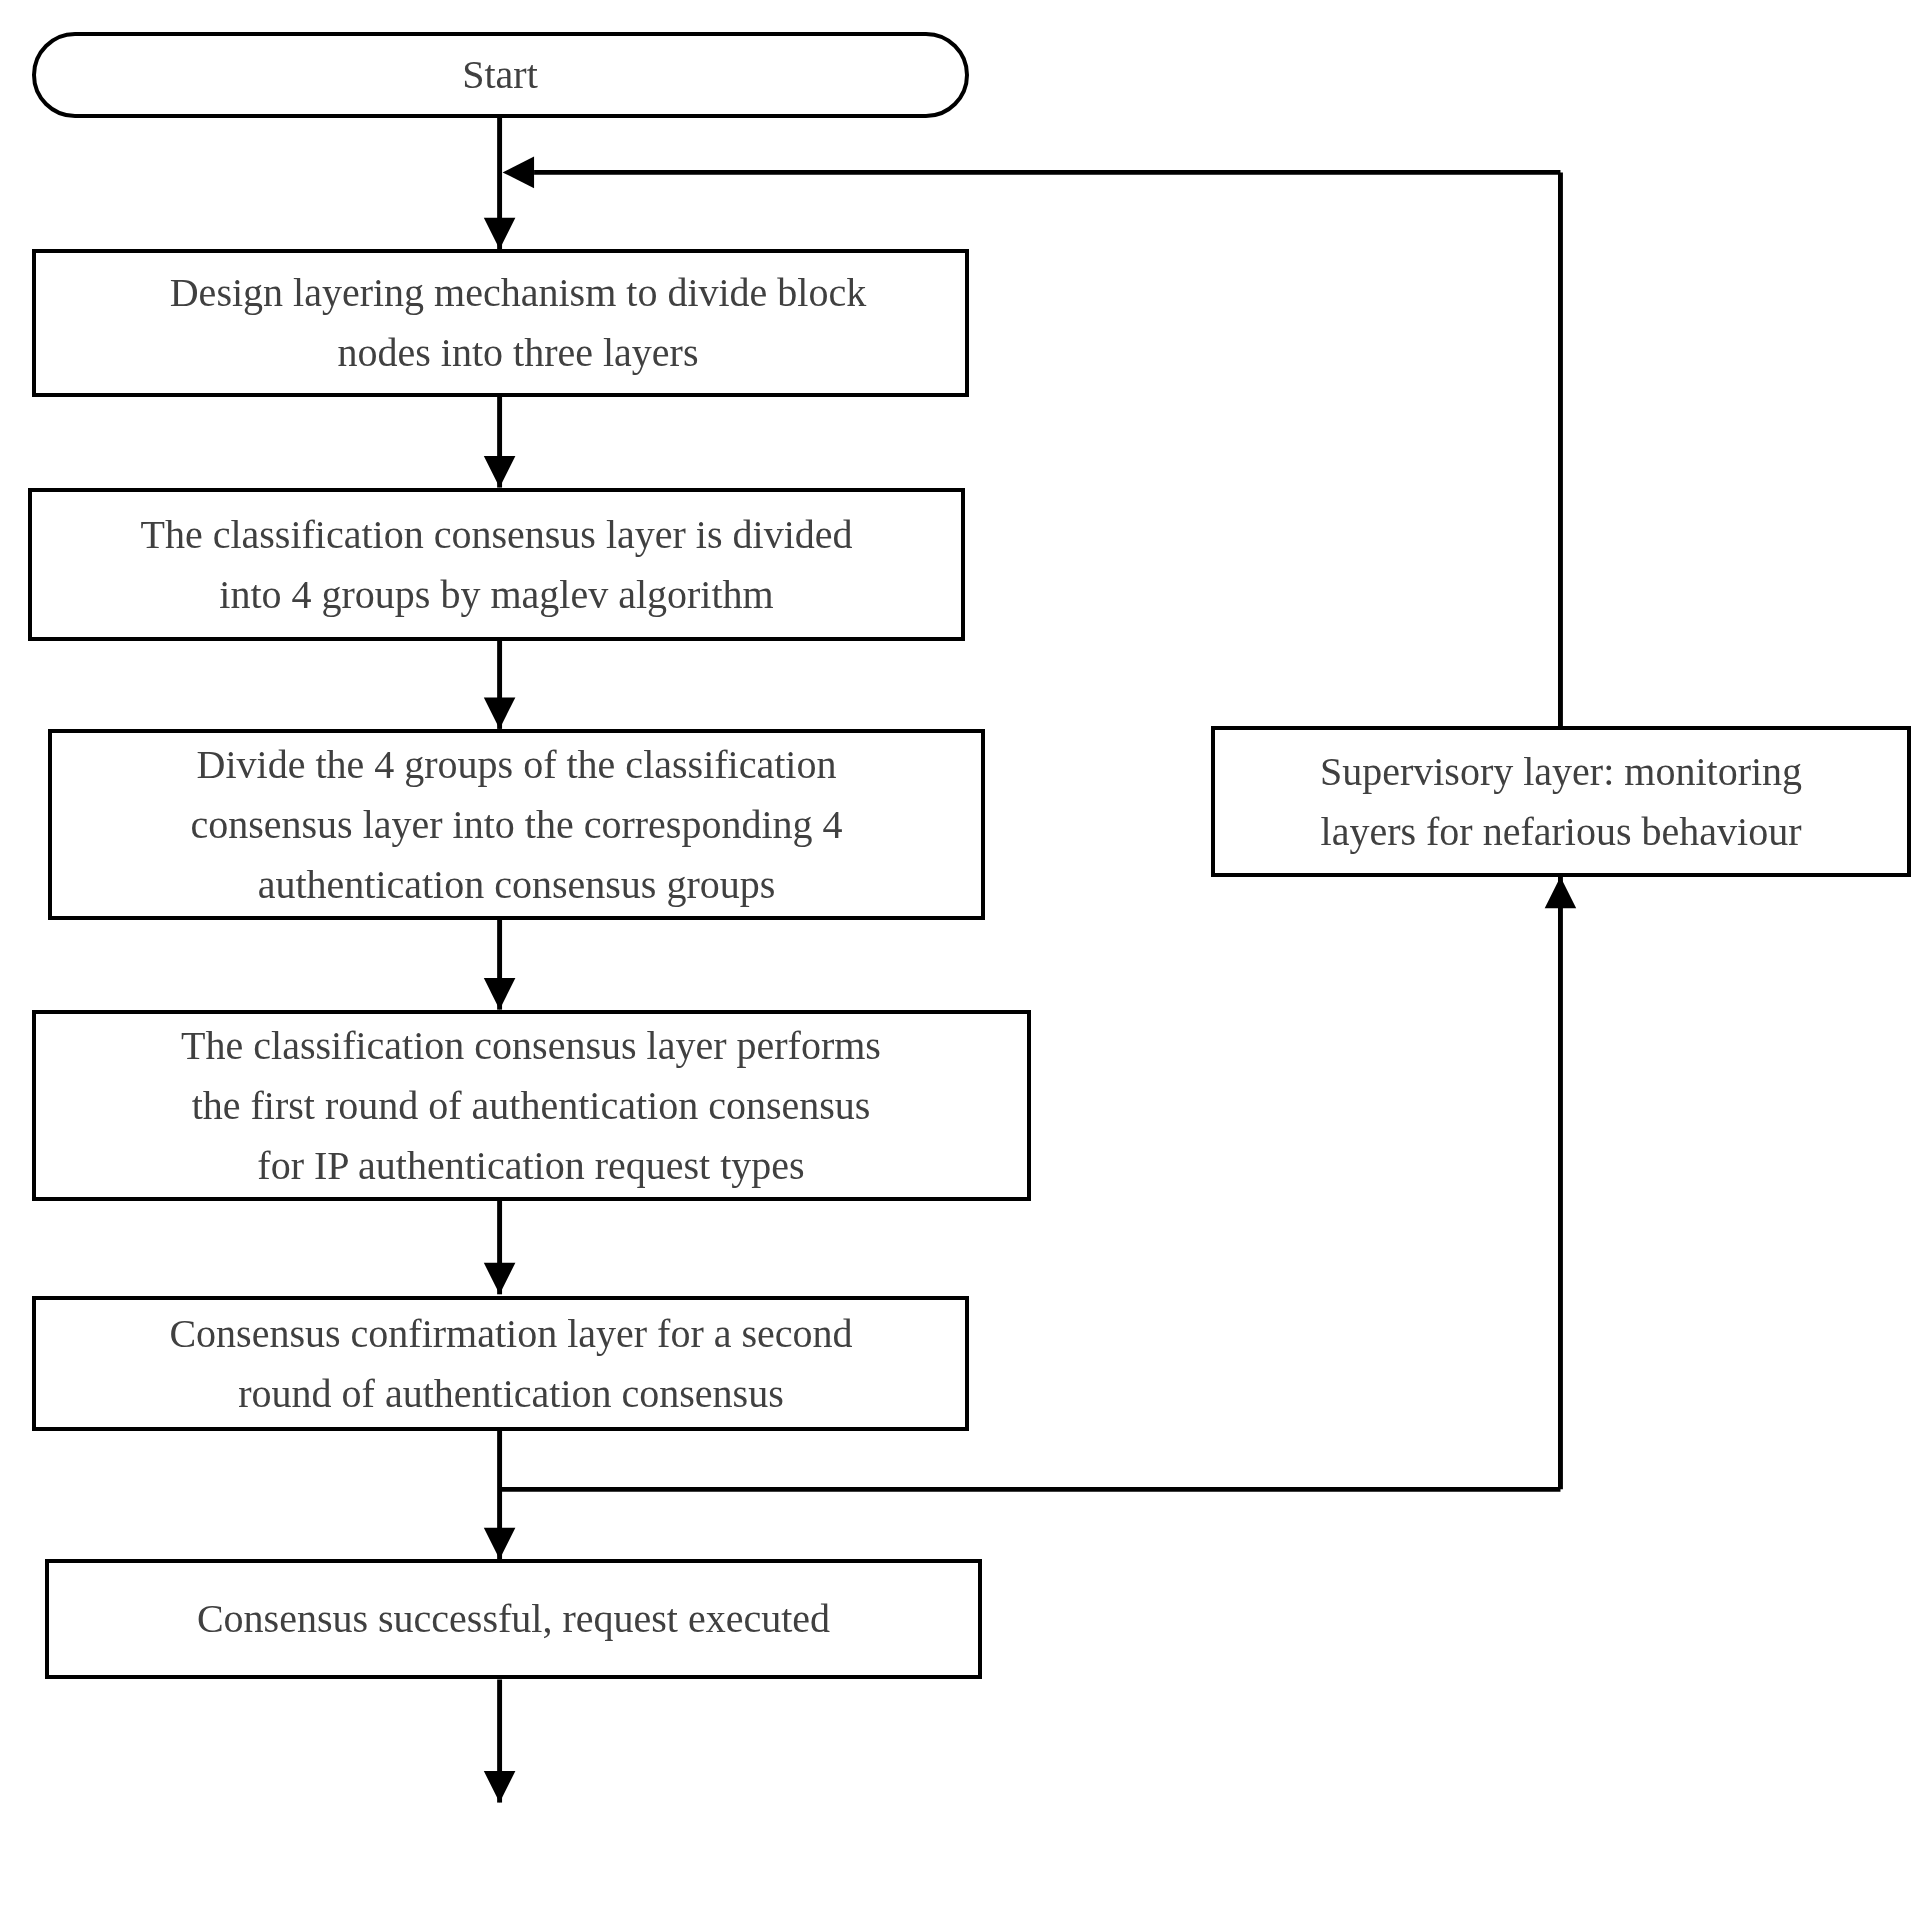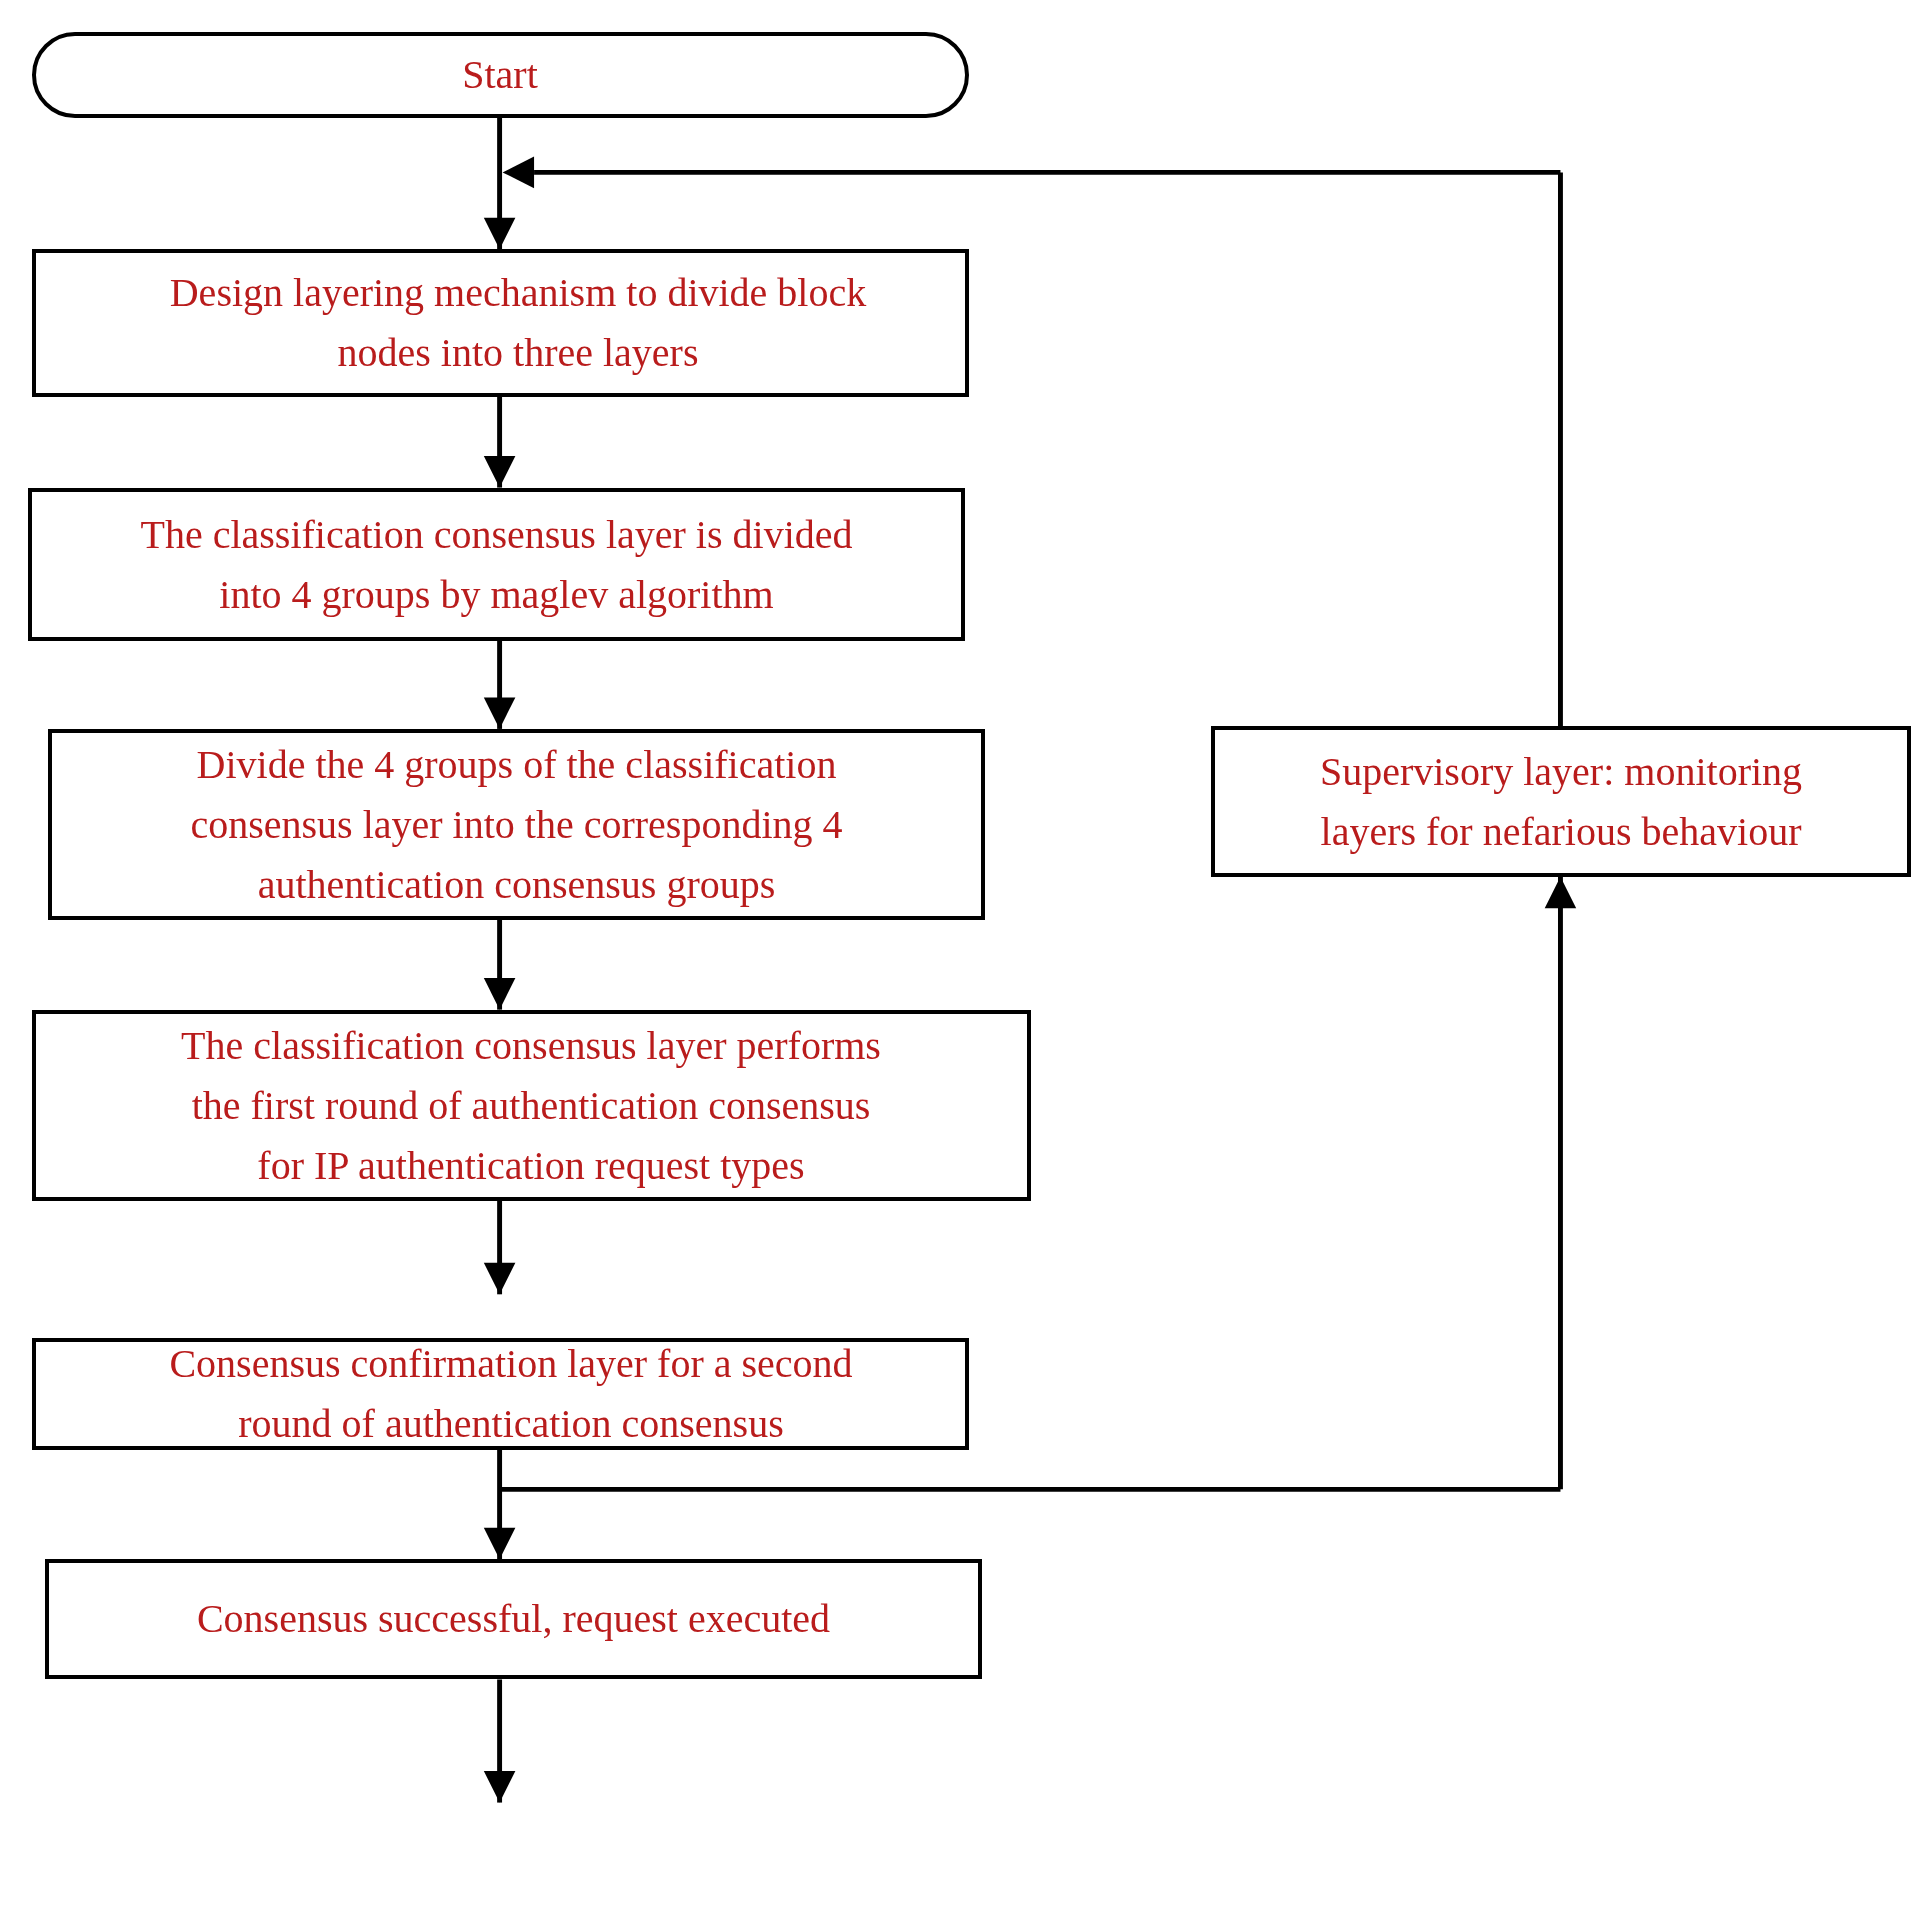--- a/index.html
+++ b/index.html
@@ -39,32 +39,32 @@
     display: flex;
     align-items: center;
     justify-content: center;
     text-align: center;
   }
   .node-label {
     display: block;
     white-space: pre-line;
     font-size: 40px;
     line-height: 1.5;
-    color: #b91c1c;
+    color: #404040;
   }
   .pill {
     border-radius: 45px;
   }
   
   #n-start   { left: 31.5px;   top: 31.5px;   width: 937px; height: 86px;  }
   #n-box1    { left: 31.5px;   top: 249px;  width: 937px; height: 148px; padding-left: 36px; }
   #n-box2    { left: 28px;   top: 488px;  width: 937px; height: 153px; }
   #n-box3    { left: 48px;   top: 729px;  width: 937px; height: 191px; }
   #n-box4    { left: 31.5px;   top: 1010px; width: 999px; height: 191px; }
-  #n-box5    { left: 31.5px;   top: 1338px; width: 937px; height: 112px; padding-left: 22px; }
+  #n-box5    { left: 31.5px;   top: 1296px; width: 937px; height: 135px; padding-left: 22px; }
   #n-box6    { left: 45px;   top: 1559px; width: 937px; height: 120px; }
   #n-end     { left: 31.5px;   top: 1803px; width: 937px; height: 91px;  }
   #n-superv  { left: 1211px; top: 726px;  width: 700px; height: 151px; }
 </style>
 </head>
 <body>
 
 <div class="canvas">
 
   <svg class="connectors" viewBox="0 0 1961 1935" xmlns="http://www.w3.org/2000/svg">

